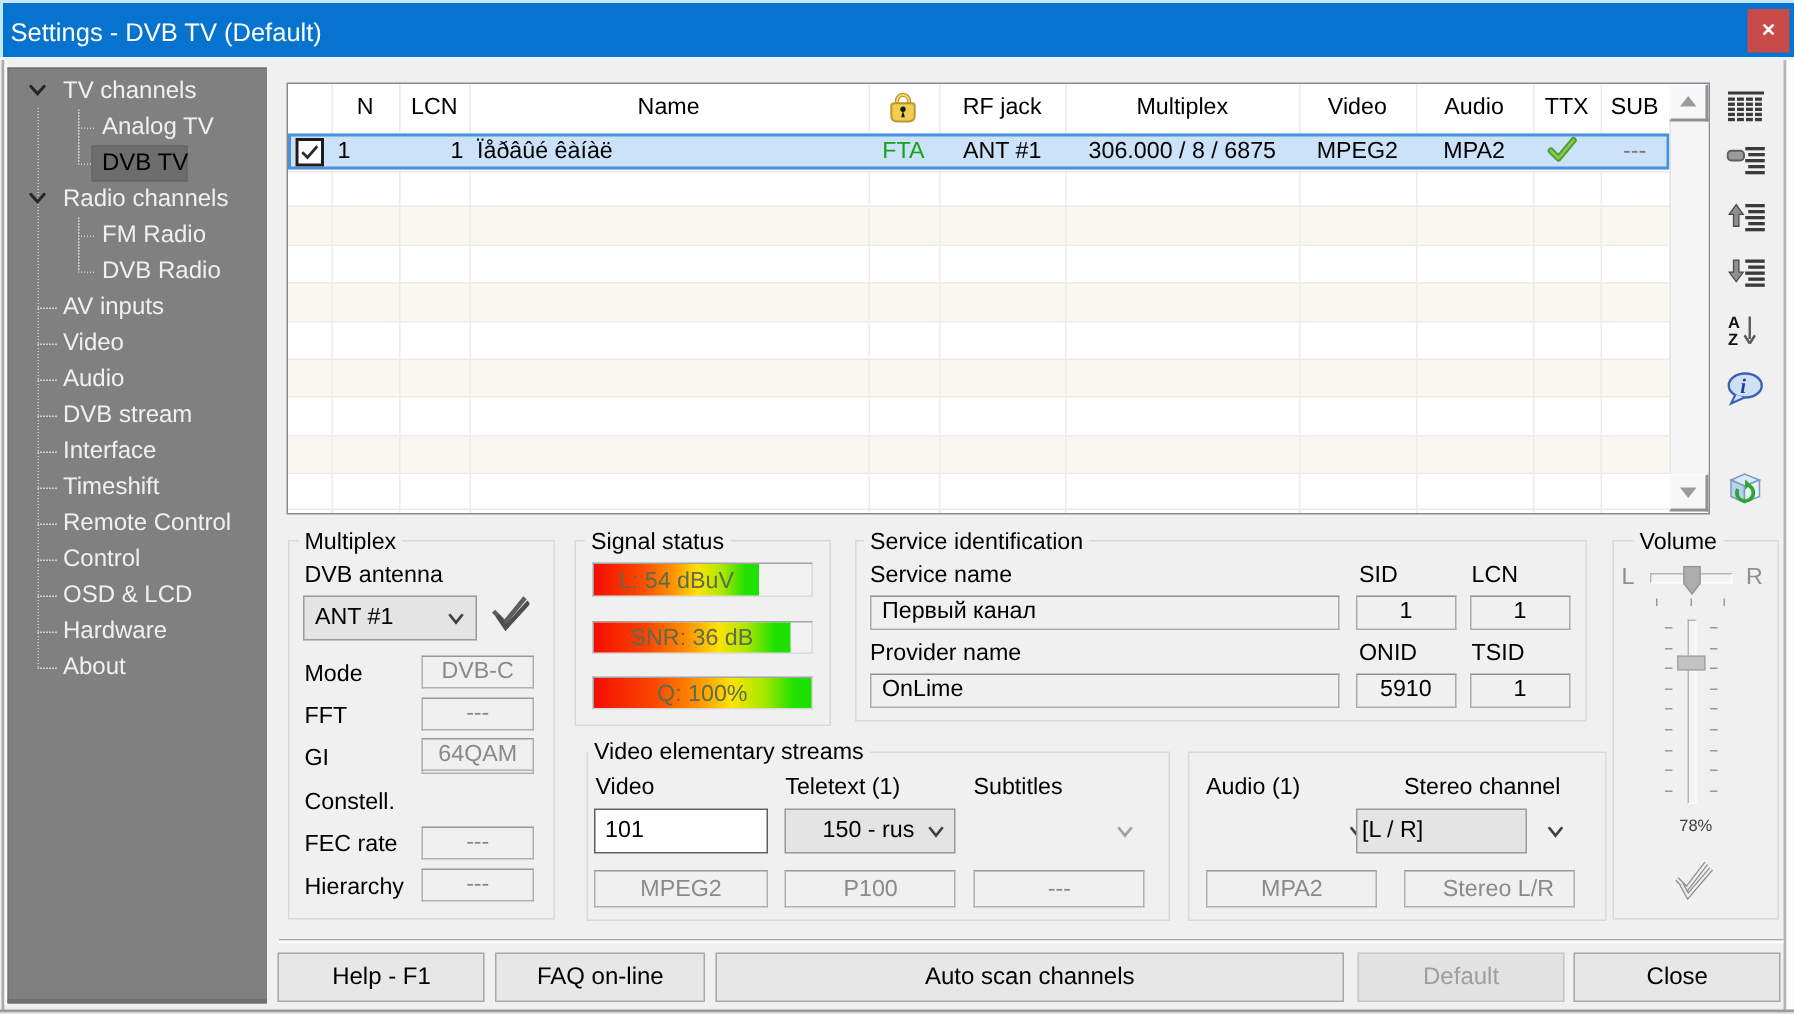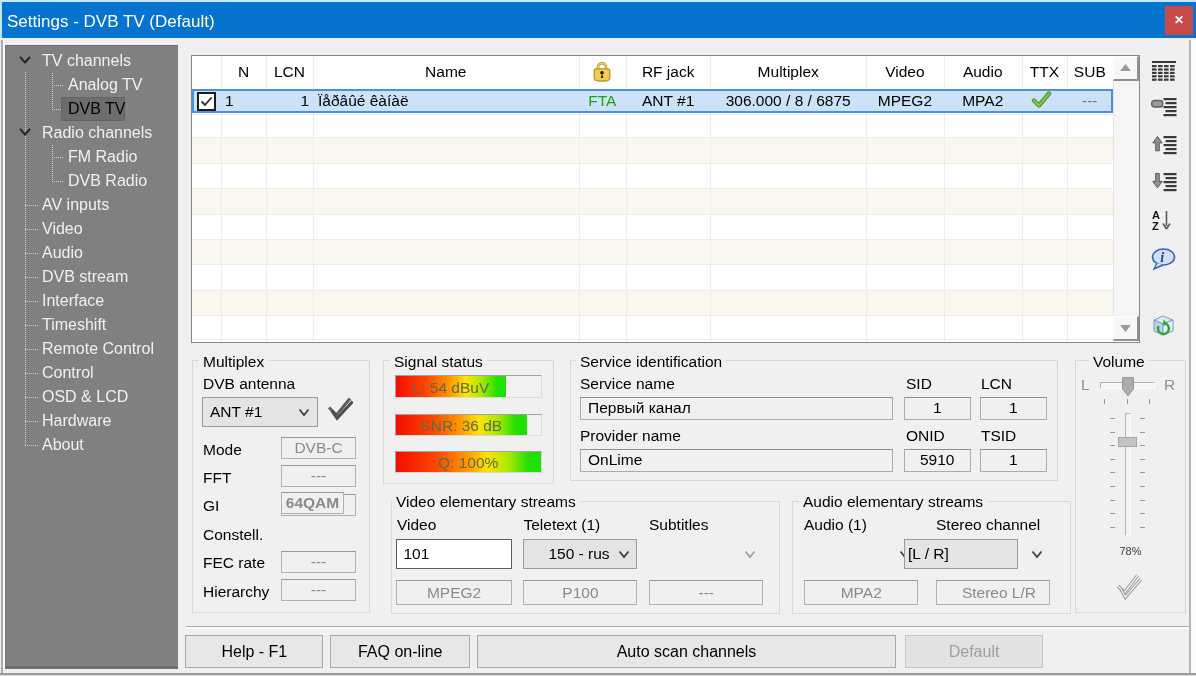--- a/index.html
+++ b/index.html
@@ -219,21 +219,21 @@
 <path d="M2 10.5 L9.5 18 L23 1.5" stroke="#5e5e5e" stroke-width="3" fill="none"></path>
 <path d="M4.6 13.4 L10.1 21.4 L25.6 4.4" stroke="#4e4e4e" stroke-width="3" fill="none"></path>
 </svg>
 <div class="a lbl" style="left:203px;top:440.5px;">Mode</div>
 <div class="a fld" style="left:281px;top:437.0px;width:75px;height:22px;line-height:20px;">DVB-C</div>
 <div class="a lbl" style="left:203px;top:468.9px;">FFT</div>
 <div class="a fld" style="left:281px;top:465.4px;width:75px;height:22px;line-height:20px;">---</div>
 <div class="a lbl" style="left:203px;top:497.3px;">GI</div>
 <div class="a fld" style="left:281px;top:493.8px;width:75px;height:22px;line-height:20px;">---</div>
 <div class="a lbl" style="left:203px;top:525.7px;">Constell.</div>
-<div class="a fld" style="left:281px;top:492px;width:63px;height:22px;line-height:20px;font-weight:bold;">64QAM</div>
+<div class="a fld" style="left:281px;top:492px;width:75px;height:22px;line-height:20px;">64QAM</div>
 <div class="a lbl" style="left:203px;top:554.1px;">FEC rate</div>
 <div class="a fld" style="left:281px;top:550.6px;width:75px;height:22px;line-height:20px;">---</div>
 <div class="a lbl" style="left:203px;top:582.5px;">Hierarchy</div>
 <div class="a fld" style="left:281px;top:579.0px;width:75px;height:22px;line-height:20px;">---</div>
 <div class="a gbox" style="left:383px;top:360px;width:171px;height:124px;"></div>
 <div class="a glabel" style="left:390px;top:352.5px;">Signal status</div>
 <div class="a" style="left:394.7px;top:375.4px;width:147px;height:22.5px;background:#f1f1f1;border:1px solid #a2a2a2;border-bottom-color:#dadada;border-right-color:#dadada;"></div>
 <div class="a" style="left:395.7px;top:376.4px;width:110.49px;height:20.5px;background:linear-gradient(90deg,#f50d00 0%,#fb4800 28%,#ff9400 48%,#ffe300 63%,#a8e800 78%,#1fe000 92%);"></div>
 <div class="a cell" style="left:395.7px;top:378.9px;width:110.49px;text-align:center;font-size:15.5px;color:#567;"><span style="color:#5d6b4e">L: 54 dBuV</span></div>
 <div class="a" style="left:394.7px;top:413.5px;width:147px;height:22.5px;background:#f1f1f1;border:1px solid #a2a2a2;border-bottom-color:#dadada;border-right-color:#dadada;"></div>
@@ -266,21 +266,20 @@
 <svg class="a" style="left:618px;top:550px" width="12" height="9" viewBox="0 0 12 9">
       <path d="M1.5 1.5 L6 7 L10.5 1.5" stroke="#404040" stroke-width="1.8" fill="none"></path>
     </svg>
 <svg class="a" style="left:744px;top:550px" width="12" height="9" viewBox="0 0 12 9">
       <path d="M1.5 1.5 L6 7 L10.5 1.5" stroke="#a0a0a0" stroke-width="1.8" fill="none"></path>
     </svg>
 <div class="a fld" style="left:396.4px;top:579.5px;width:115.3px;height:25px;line-height:23px;">MPEG2</div>
 <div class="a fld" style="left:523.4px;top:579.5px;width:114.1px;height:25px;line-height:23px;">P100</div>
 <div class="a fld" style="left:649.2px;top:579.5px;width:114.1px;height:25px;line-height:23px;">---</div>
 <div class="a gbox" style="left:792px;top:500.5px;width:278.5px;height:113px;"></div>
-<div class="a glabel" style="left:799px;top:493px;">Audio elementary streams</div>
 <div class="a lbl" style="left:804px;top:515.5px;">Audio (1)</div>
 <div class="a lbl" style="left:936px;top:515.5px;">Stereo channel</div>
 <svg class="a" style="left:899px;top:550px" width="12" height="9" viewBox="0 0 12 9">
       <path d="M1.5 1.5 L6 7 L10.5 1.5" stroke="#404040" stroke-width="1.8" fill="none"></path>
     </svg>
 <div class="a combo" style="left:904px;top:539px;width:114.1px;height:29.5px;line-height:27.5px;padding-left:3px;">[L / R]</div>
 <svg class="a" style="left:1031px;top:550px" width="12" height="9" viewBox="0 0 12 9">
       <path d="M1.5 1.5 L6 7 L10.5 1.5" stroke="#404040" stroke-width="1.8" fill="none"></path>
     </svg>
 <div class="a fld" style="left:804.2px;top:579.5px;width:114.1px;height:25px;line-height:23px;">MPA2</div>
@@ -322,12 +321,13 @@
 <path d="M2 12 L8.5 18.5 L21.5 1.5" stroke="#eeeeee" stroke-width="1.5" fill="none"></path>
 <path d="M5 15.5 L9.3 23.3 L24.8 5.2" stroke="#8f8f8f" stroke-width="3.2" fill="none"></path>
 <path d="M5 15.5 L9.3 23.3 L24.8 5.2" stroke="#eeeeee" stroke-width="1.5" fill="none"></path>
 </svg>
 <div class="a" style="left:186px;top:625.8px;width:1003px;height:1.5px;background:#a9a9a9;"></div>
 <div class="a" style="left:186px;top:627.3px;width:1003px;height:1.5px;background:#fbfbfb;"></div>
 <div class="a btn" style="left:185.2px;top:634.5px;width:138.3px;height:33px;line-height:31px;">Help - F1</div>
 <div class="a btn" style="left:330px;top:634.5px;width:140.4px;height:33px;line-height:31px;">FAQ on-line</div>
 <div class="a btn" style="left:477px;top:634.5px;width:419px;height:33px;line-height:31px;">Auto scan channels</div>
 <div class="a btn" style="left:904.9px;top:634.5px;width:138.3px;height:33px;line-height:31px;background:#e2e2e2;border-color:#c6c6c6;color:#9f9f9f;">Default</div>
+<div class="a btn" style="left:1049.1px;top:634.5px;width:138.2px;height:33px;line-height:31px;">Close</div>
 </div>
 </body></html>

